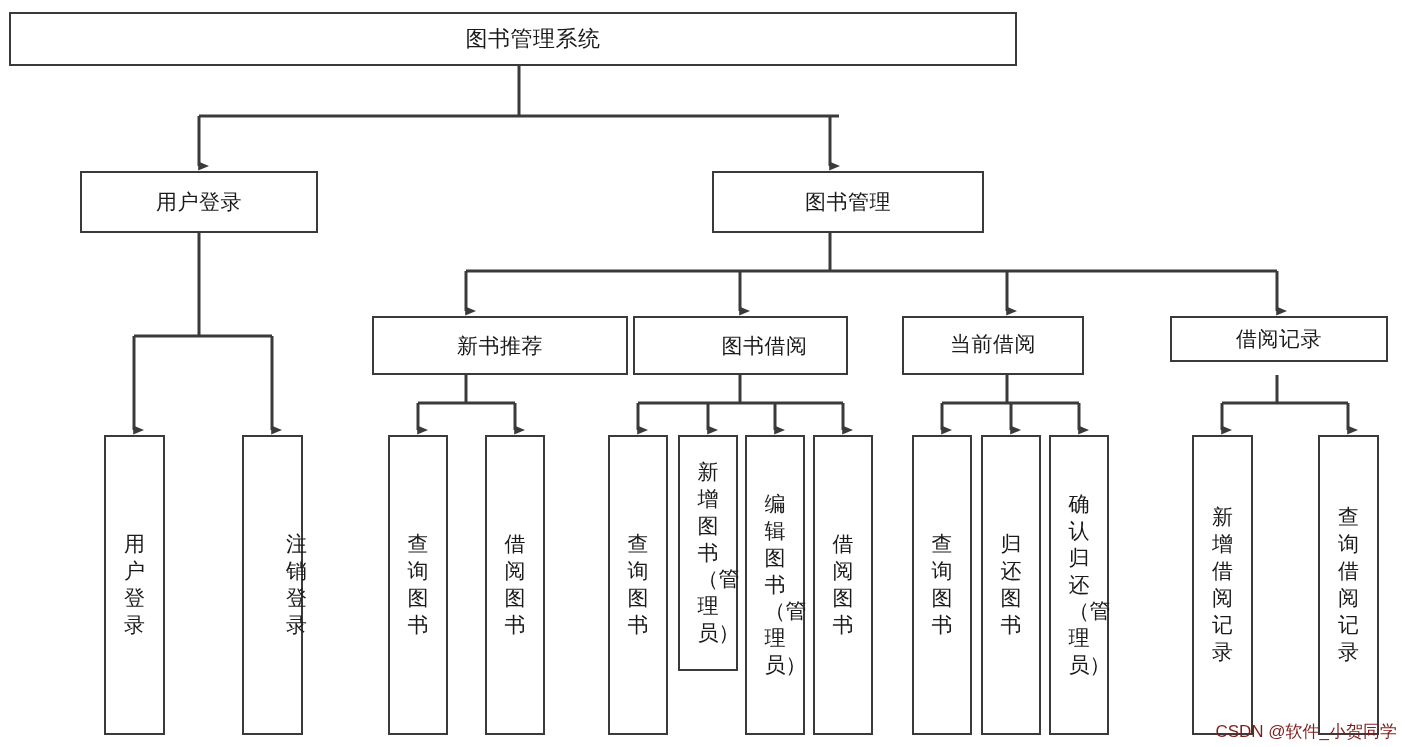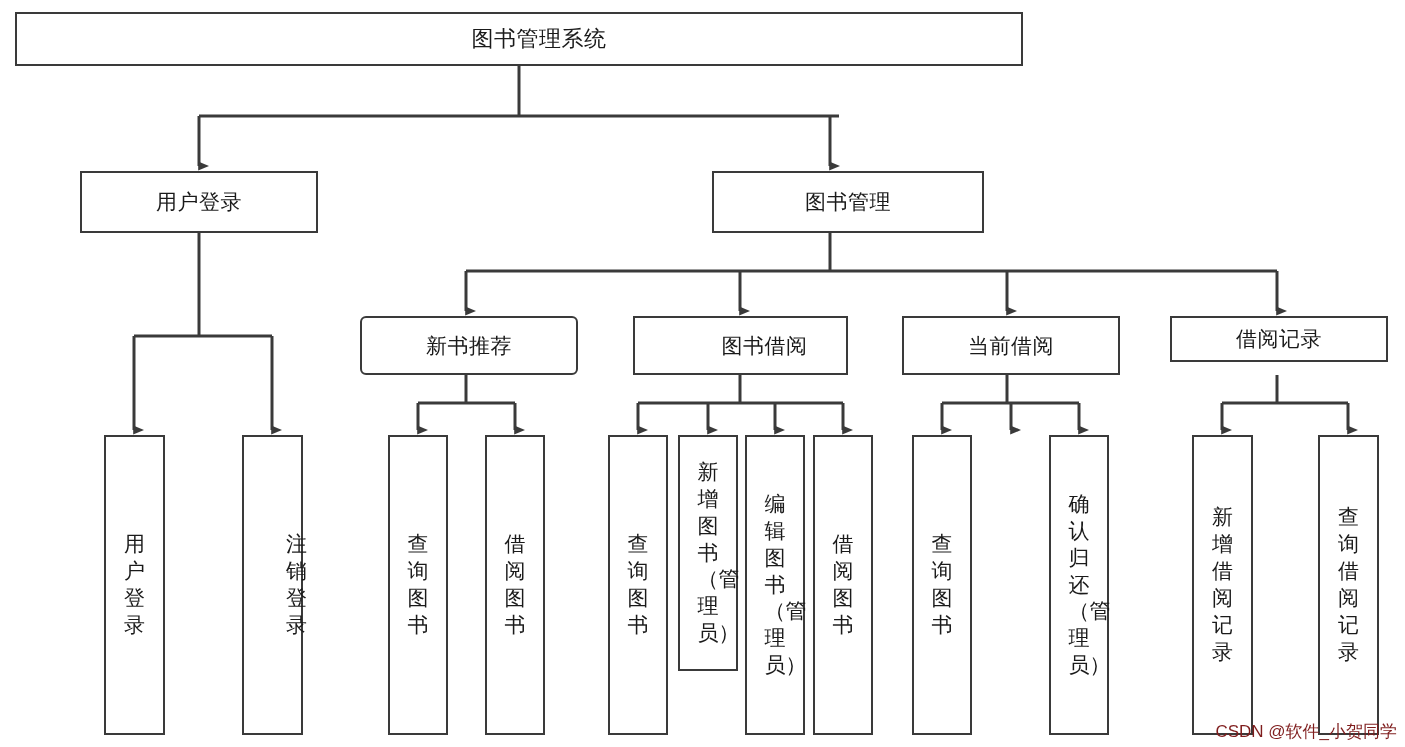--- a/index.html
+++ b/index.html
@@ -114,38 +114,38 @@
       <path d="M 1011 403 L 1011 430" marker-end="url(#arrowhead)"></path>
       <path d="M 1079 403 L 1079 430" marker-end="url(#arrowhead)"></path>
 
       <path d="M 1277 375 L 1277 403"></path>
       <path d="M 1222 403 L 1348 403"></path>
       <path d="M 1222 403 L 1222 430" marker-end="url(#arrowhead)"></path>
       <path d="M 1348 403 L 1348 430" marker-end="url(#arrowhead)"></path>
     </g>
   </svg>
 
-  <div class="node horiz root" style="left: 15px; top: 12px; width: 1008px; height: 54px; padding-left: 40px;">
+  <div class="node horiz root" style="left: 9px; top: 12px; width: 1008px; height: 54px; padding-left: 40px;">
     <span class="label">图书管理系统</span>
   </div>
 
   <div class="node horiz" style="left: 80px; top: 171px; width: 238px; height: 62px;">
     <span class="label">用户登录</span>
   </div>
   <div class="node horiz" style="left: 712px; top: 171px; width: 272px; height: 62px;">
     <span class="label">图书管理</span>
   </div>
 
-  <div class="node horiz" style="left: 360px; top: 316px; width: 218px; height: 59px; border-radius: 6px;">
+  <div class="node horiz" style="left: 372px; top: 316px; width: 256px; height: 59px;">
     <span class="label">新书推荐</span>
   </div>
   <div class="node horiz" style="left: 633px; top: 316px; width: 215px; height: 59px; padding-left: 48px;">
     <span class="label">图书借阅</span>
   </div>
-  <div class="node horiz" style="left: 902px; top: 316px; width: 218px; height: 59px;">
+  <div class="node horiz" style="left: 902px; top: 316px; width: 182px; height: 59px; font-family: Liberation Mono, monospace;">
     <span class="label">当前借阅</span>
   </div>
   <div class="node horiz" style="left: 1170px; top: 316px; width: 218px; height: 46px; justify-content: center;">
     <span class="label">借阅记录</span>
   </div>
 
   <div class="node vert" style="left: 104px; top: 435px; width: 61px; height: 300px;">
     <span class="label">用户登录</span>
   </div>
   <div class="node vert" style="left: 242px; top: 435px; width: 61px; height: 300px; padding-left: 48px;">
@@ -165,20 +165,23 @@
   </div>
   <div class="node vert" style="left: 745px; top: 435px; width: 60px; height: 300px;">
     <span class="label">编辑图书（管理员）</span>
   </div>
   <div class="node vert" style="left: 813px; top: 435px; width: 60px; height: 300px;">
     <span class="label">借阅图书</span>
   </div>
   <div class="node vert" style="left: 912px; top: 435px; width: 60px; height: 300px;">
     <span class="label">查询图书</span>
   </div>
+  <div class="node vert" style="left: 981px; top: 435px; width: 60px; height: 300px;">
+    <span class="label">归还图书</span>
+  </div>
   <div class="node vert" style="left: 1049px; top: 435px; width: 60px; height: 300px;">
     <span class="label">确认归还（管理员）</span>
   </div>
   <div class="node vert" style="left: 1318px; top: 435px; width: 61px; height: 300px;">
     <span class="label">查询借阅记录</span>
   </div>
   <div class="node vert" style="left: 1192px; top: 435px; width: 61px; height: 300px;">
     <span class="label">新增借阅记录</span>
   </div>
 

